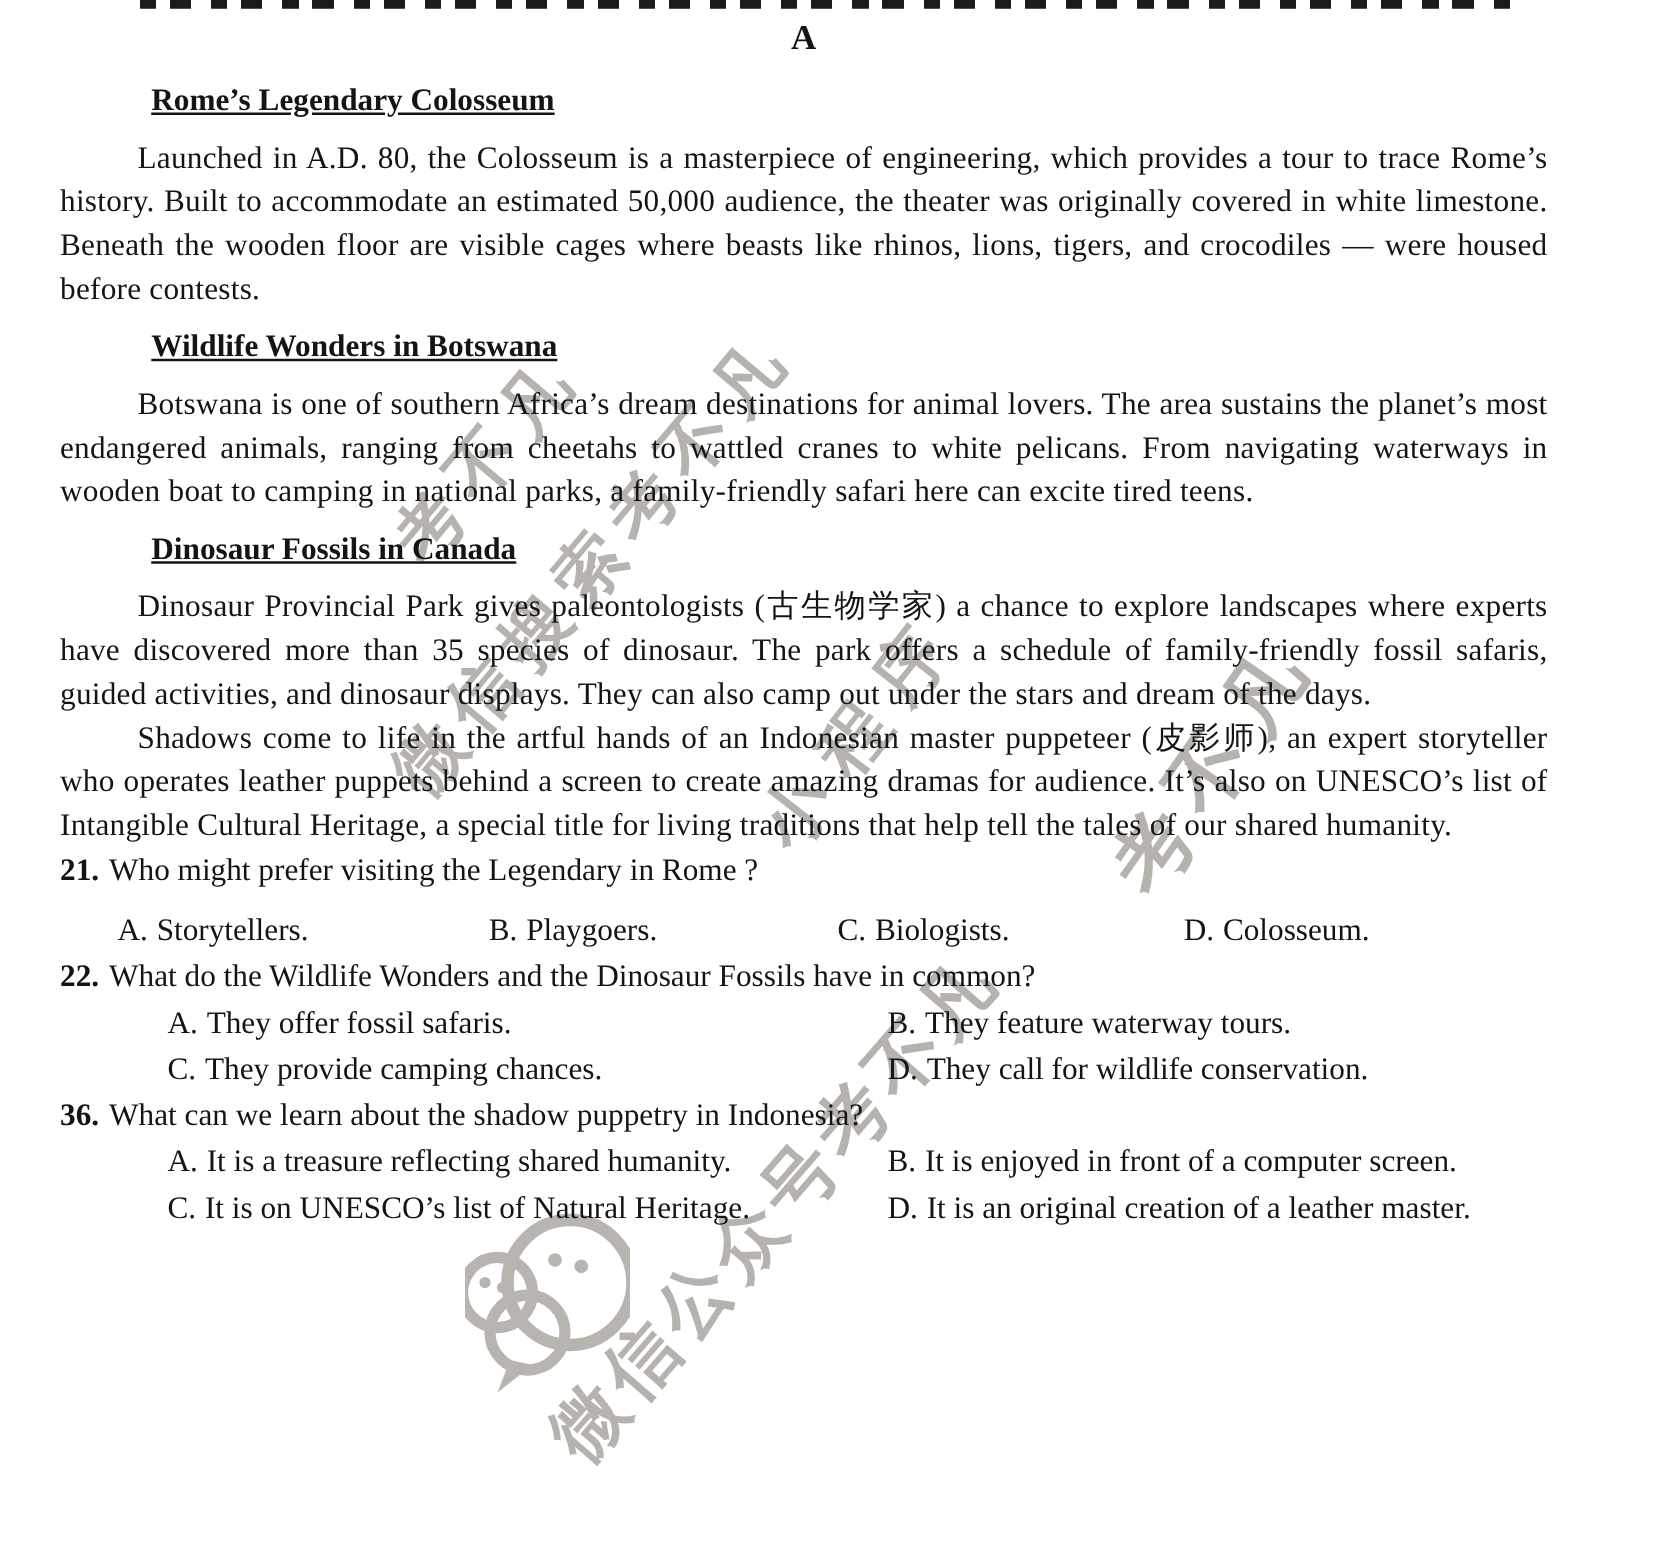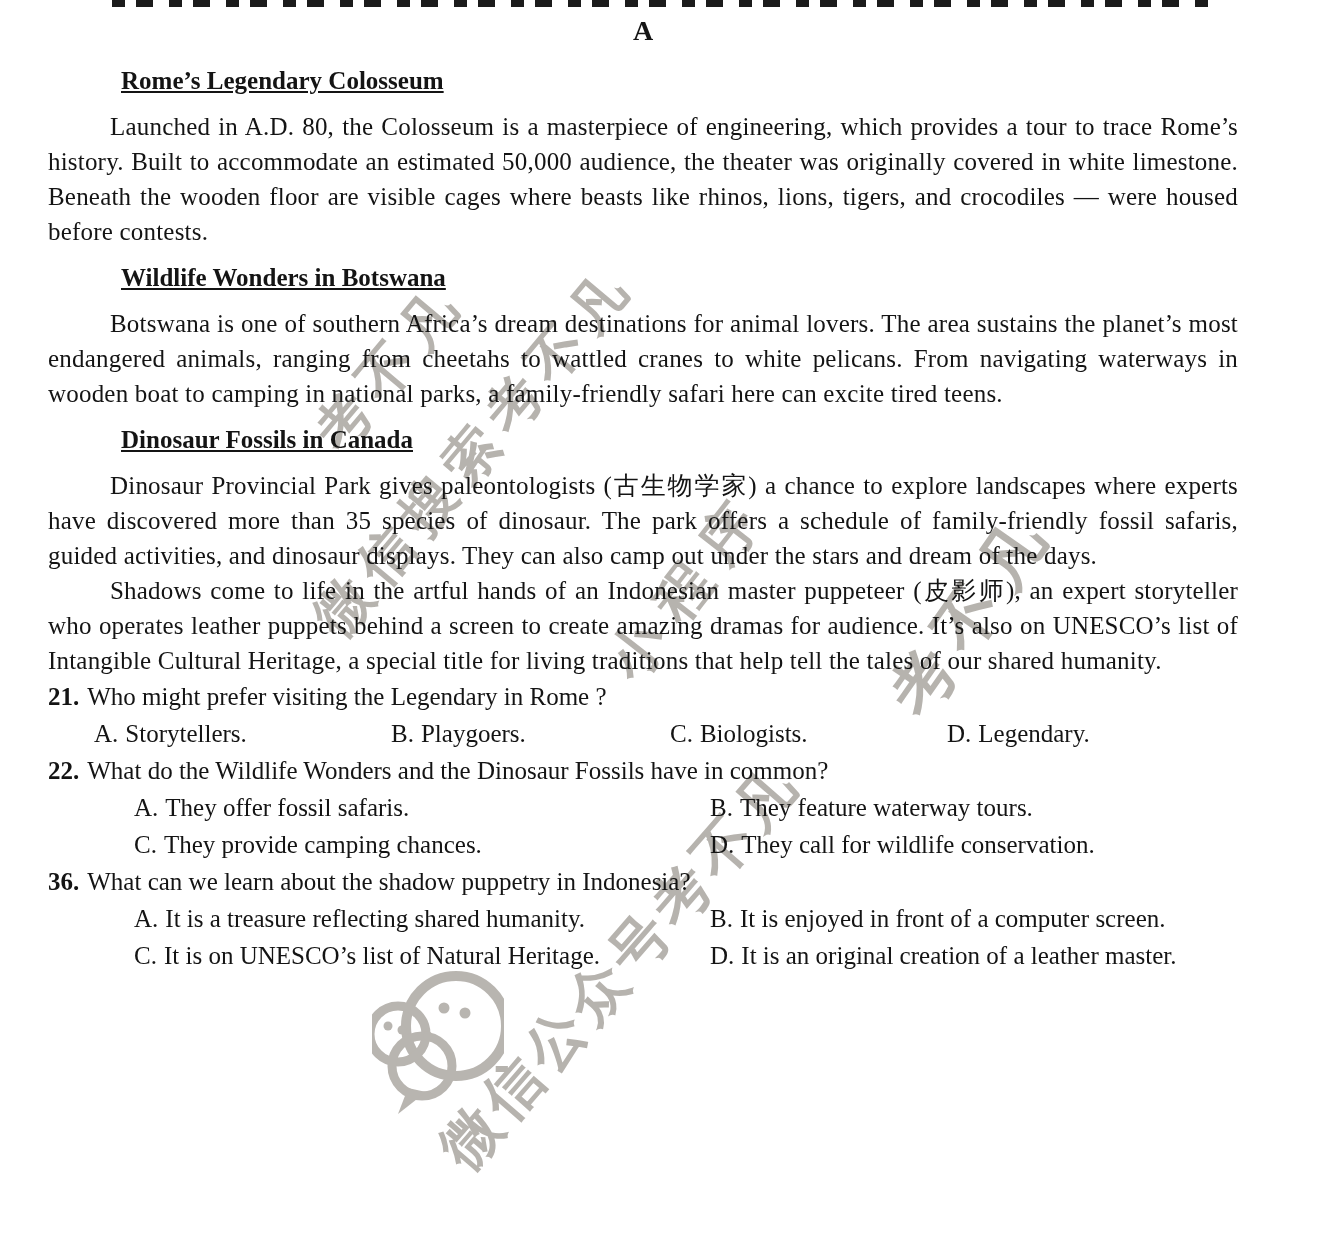--- a/index.html
+++ b/index.html
@@ -82,21 +82,21 @@
   .qnum{margin-right:8px;font-weight:bold;}
   .opt-row{
     font-size:25px;
     line-height:37px;
     padding-left:46px;
     white-space:nowrap;
   }
   .opt{display:inline-block;}
   .opt .lbl{margin-right:7px;}
   .opt.c1of4{width:297px;}
-  .opt.c2of4{width:279px;}
+  .opt.c2of4{width:279px;margin-top:11px;}
   .opt.c3of4{width:277px;}
   .opt.c1of2{width:576px;margin-left:40px;}
 </style>
 </head>
 <body>
 
 <div class="page">
 
   <div class="wm-layer">
     <div class="wm" id="wm0">考不凡</div>
@@ -138,21 +138,21 @@
       <span>Dinosaur Fossils in Canada</span>
     </h3>
     <p class="body">Dinosaur Provincial Park gives paleontologists (古生物学家) a chance to explore landscapes where experts have discovered more than 35 species of dinosaur. The park offers a schedule of family-friendly fossil safaris, guided activities, and dinosaur displays. They can also camp out under the stars and dream of the days.</p>
 
     <p class="body">Shadows come to life in the artful hands of an Indonesian master puppeteer (皮影师), an expert storyteller who operates leather puppets behind a screen to create amazing dramas for audience. It’s also on UNESCO’s list of Intangible Cultural Heritage, a special title for living traditions that help tell the tales of our shared humanity.</p>
 
     <div class="question">
       <span class="qnum">21.</span><span>Who might prefer visiting the Legendary in Rome ?</span>
     </div>
     <div class="opt-row">
-      <span class="opt c1of4"><span class="lbl">A.</span><span>Storytellers.</span></span><span class="opt c2of4"><span class="lbl">B.</span><span>Playgoers.</span></span><span class="opt c3of4"><span class="lbl">C.</span><span>Biologists.</span></span><span class="opt"><span class="lbl">D.</span><span>Legendary.</span></span>
+      <span class="opt c1of4"><span class="lbl">A.</span><span>Storytellers.</span></span><span class="opt c2of4"><span class="lbl">B.</span><span>Playgoers.</span></span><span class="opt c3of4"><span class="lbl">C.</span><span>Biologists.</span></span><span class="opt"><span class="lbl">D.</span><span>Colosseum.</span></span>
     </div>
 
     <div class="question">
       <span class="qnum">22.</span><span>What do the Wildlife Wonders and the Dinosaur Fossils have in common?</span>
     </div>
     <div class="opt-row">
       <span class="opt c1of2"><span class="lbl">A.</span><span>They offer fossil safaris.</span></span><span class="opt"><span class="lbl">B.</span><span>They feature waterway tours.</span></span>
     </div>
     <div class="opt-row">
       <span class="opt c1of2"><span class="lbl">C.</span><span>They provide camping chances.</span></span><span class="opt"><span class="lbl">D.</span><span>They call for wildlife conservation.</span></span>

